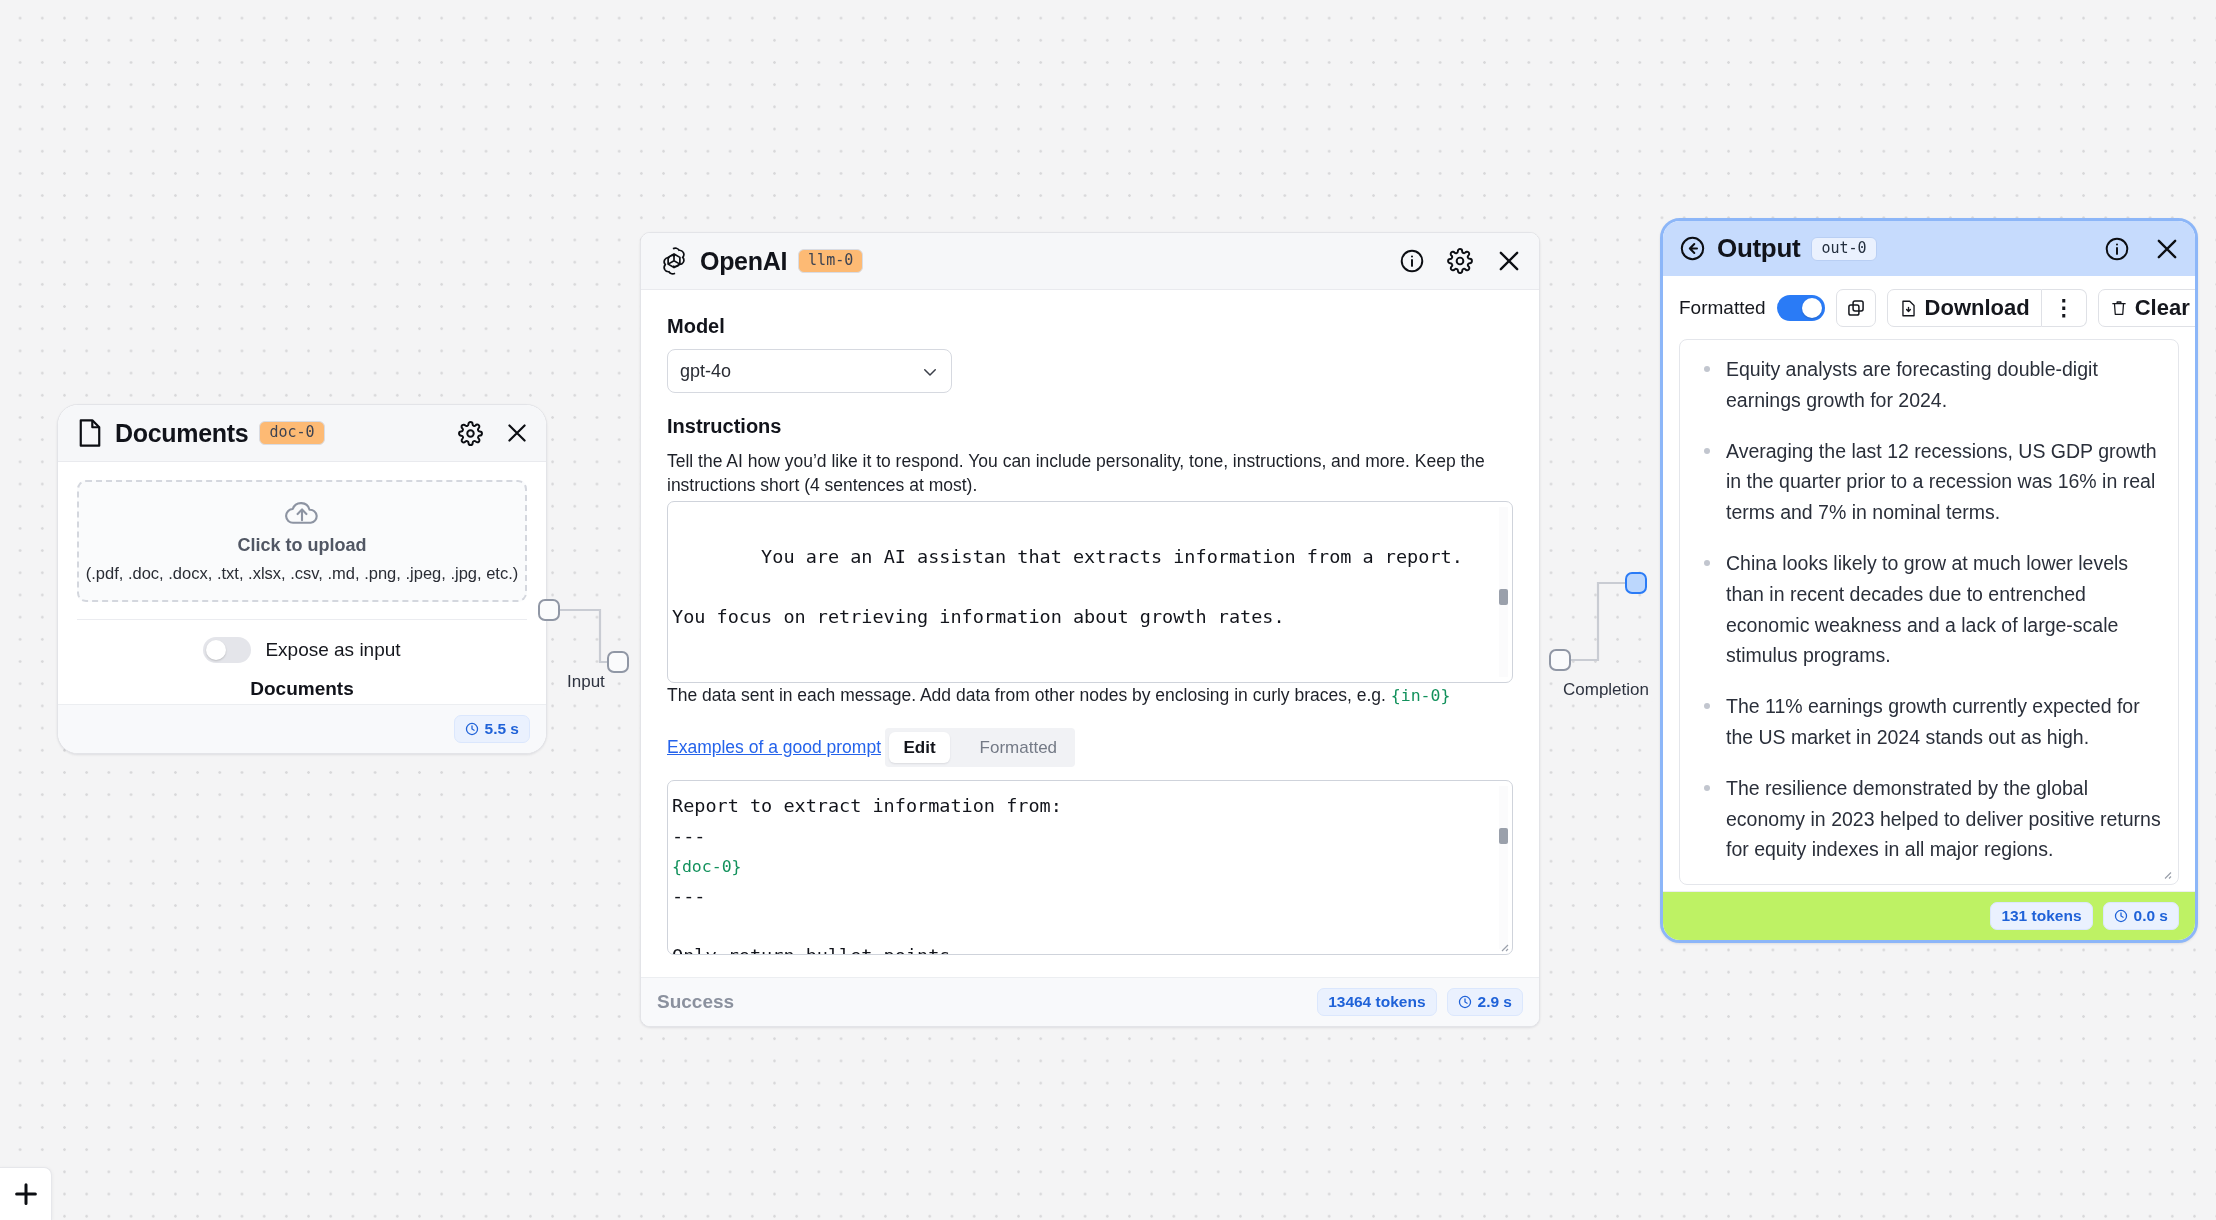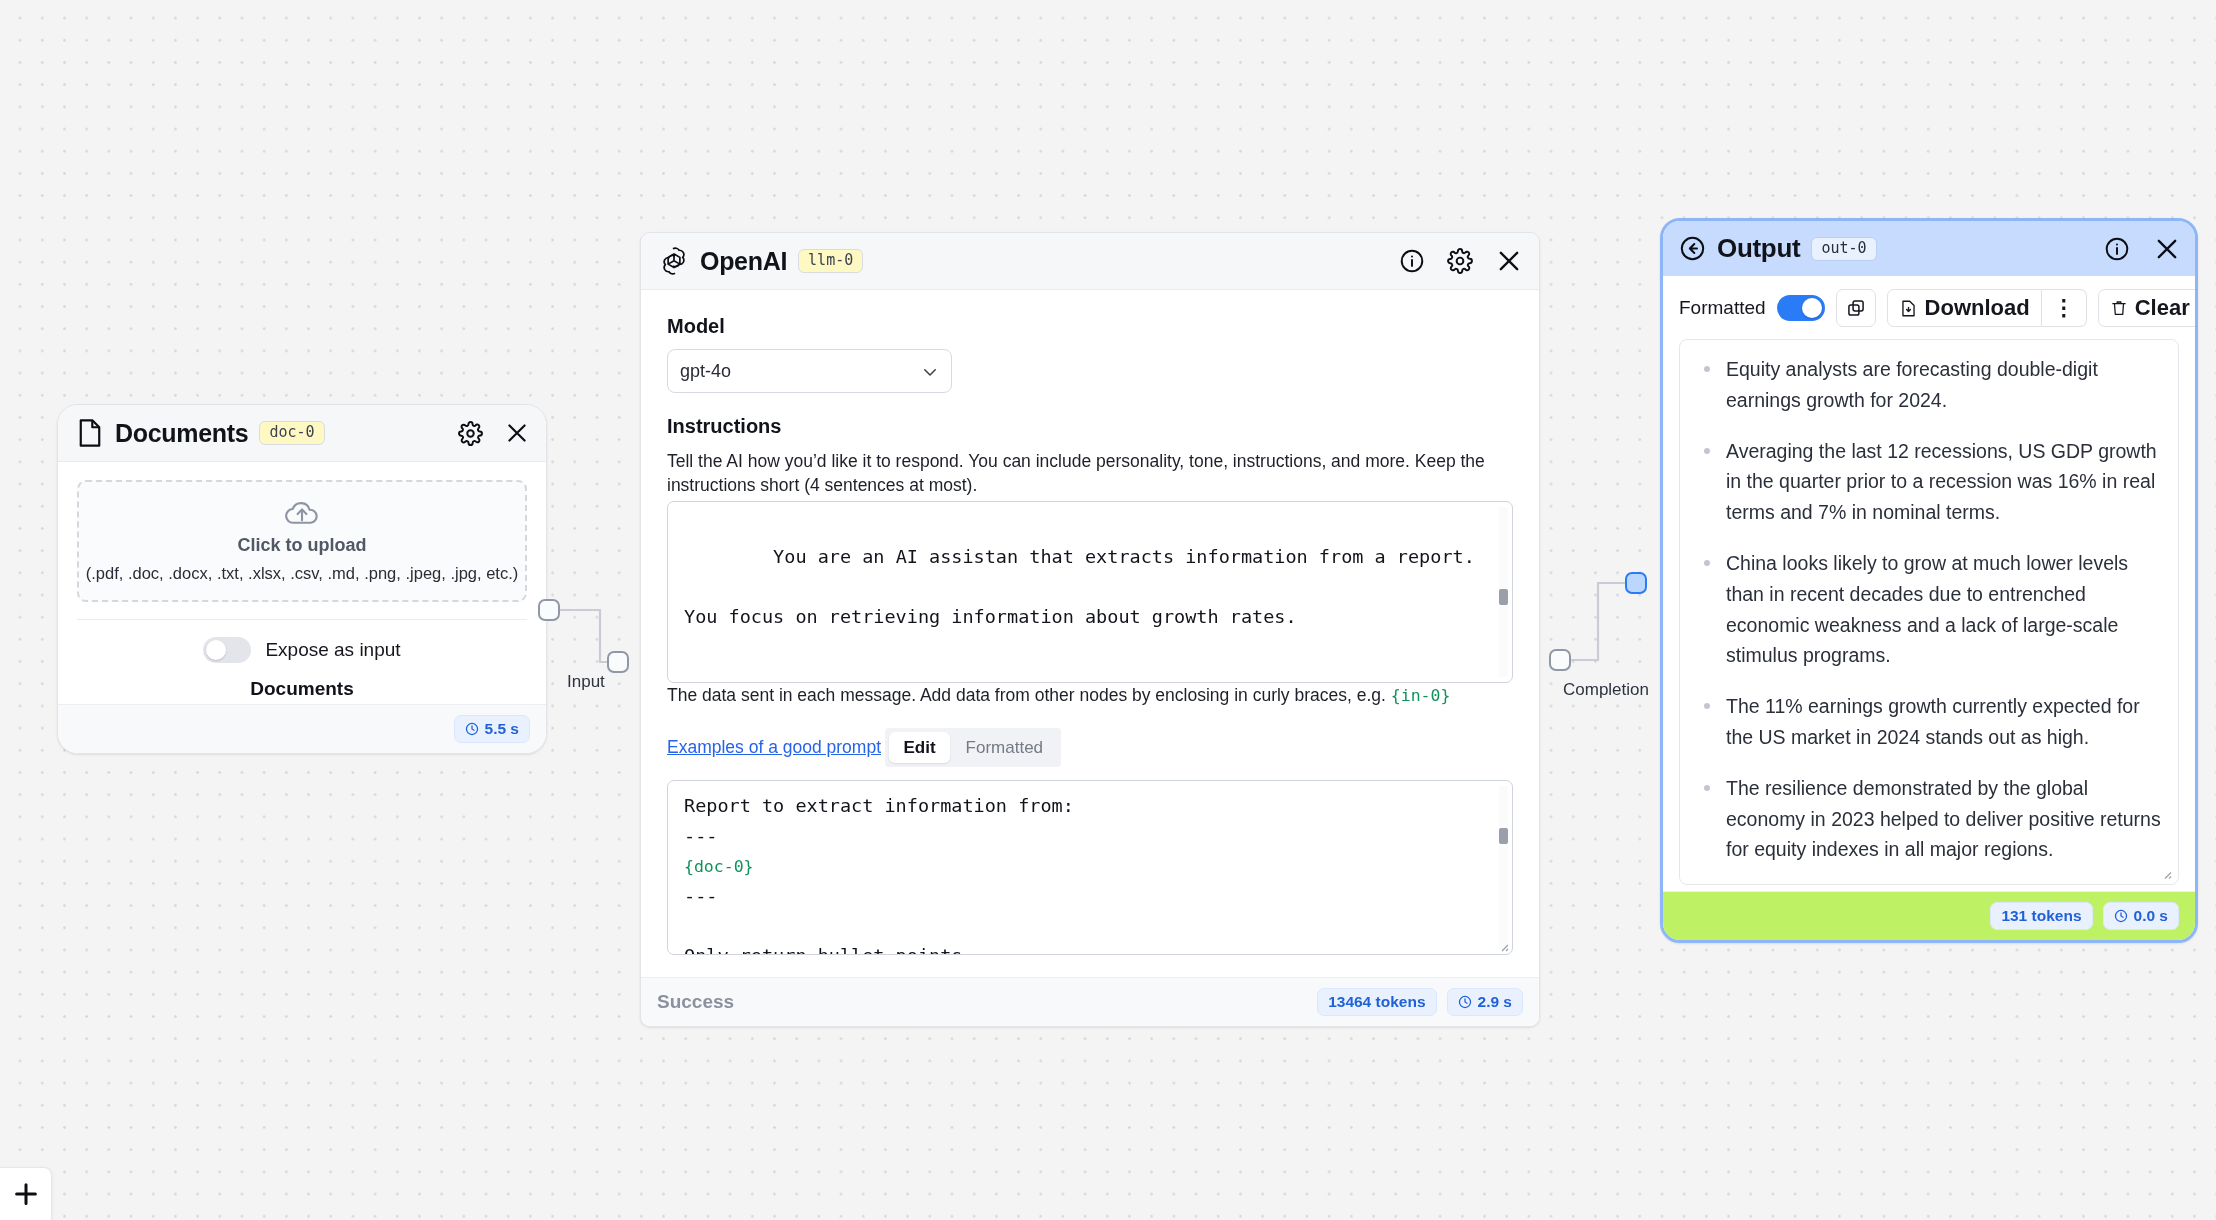--- a/index.html
+++ b/index.html
@@ -40,21 +40,21 @@
     font-size: 25px;
     font-weight: 700;
     color: #11131a;
     letter-spacing: -.3px;
     white-space: nowrap;
   }
   .tag {
     font-family: "DejaVu Sans Mono", monospace;
     font-size: 15px;
     color: #3d4352;
-    background: #fef9c3;
+    background: #fdba74;
     border: 1px solid #d9dce3;
     border-radius: 6px;
     padding: 3px 9px 4px;
     line-height: 1;
     white-space: nowrap;
   }
   .head-spacer { flex: 1 1 auto; }
   .ico {
     display: inline-flex; align-items: center; justify-content: center;
     color: #15171d;
@@ -148,38 +148,38 @@
     text-decoration: underline; cursor: pointer;
     margin: 2px 0 0;
   }
   .ta {
     position: relative;
     border: 1px solid #cfd3db; border-radius: 7px;
     background: #fff;
     font-family: "DejaVu Sans Mono", monospace;
     font-size: 18.5px; line-height: 1.62;
     color: #12141b;
-    padding: 10px 16px;
+    padding: 10px 4px;
     white-space: pre-wrap;
     overflow: hidden;
   }
   #instructions-textarea { height: 182px; margin-top: 4px; }
   #prompt-textarea { height: 175px; margin-top: 13px; }
   .ta-scroll {
     position: absolute; right: 4px; top: 5px; bottom: 5px; width: 9px;
     background: #fbfbfc;
   }
   .ta-thumb { position: absolute; right: 0; width: 9px; background: #9aa0ab; border-radius: 2px; }
   .ta-resize {
     position: absolute; right: 3px; bottom: 2px;
     width: 12px; height: 12px; color: #9aa0ab;
   }
   .seg {
     display: inline-flex; background: #f1f2f5; border-radius: 4px;
-    padding: 4px; gap: 2px; margin: 16px 0 0;
+    padding: 4px; gap: 16px; margin: 16px 0 0;
   }
   .seg-item {
     font-size: 17px; color: #747a86;
     padding: 7px 14px; border-radius: 6px; line-height: 1;
     cursor: pointer;
   }
   .seg-item.active { background: #fff; color: #12141b; font-weight: 700; box-shadow: 0 1px 2px rgba(16,24,40,.10); }
 
   
   #node-output {

